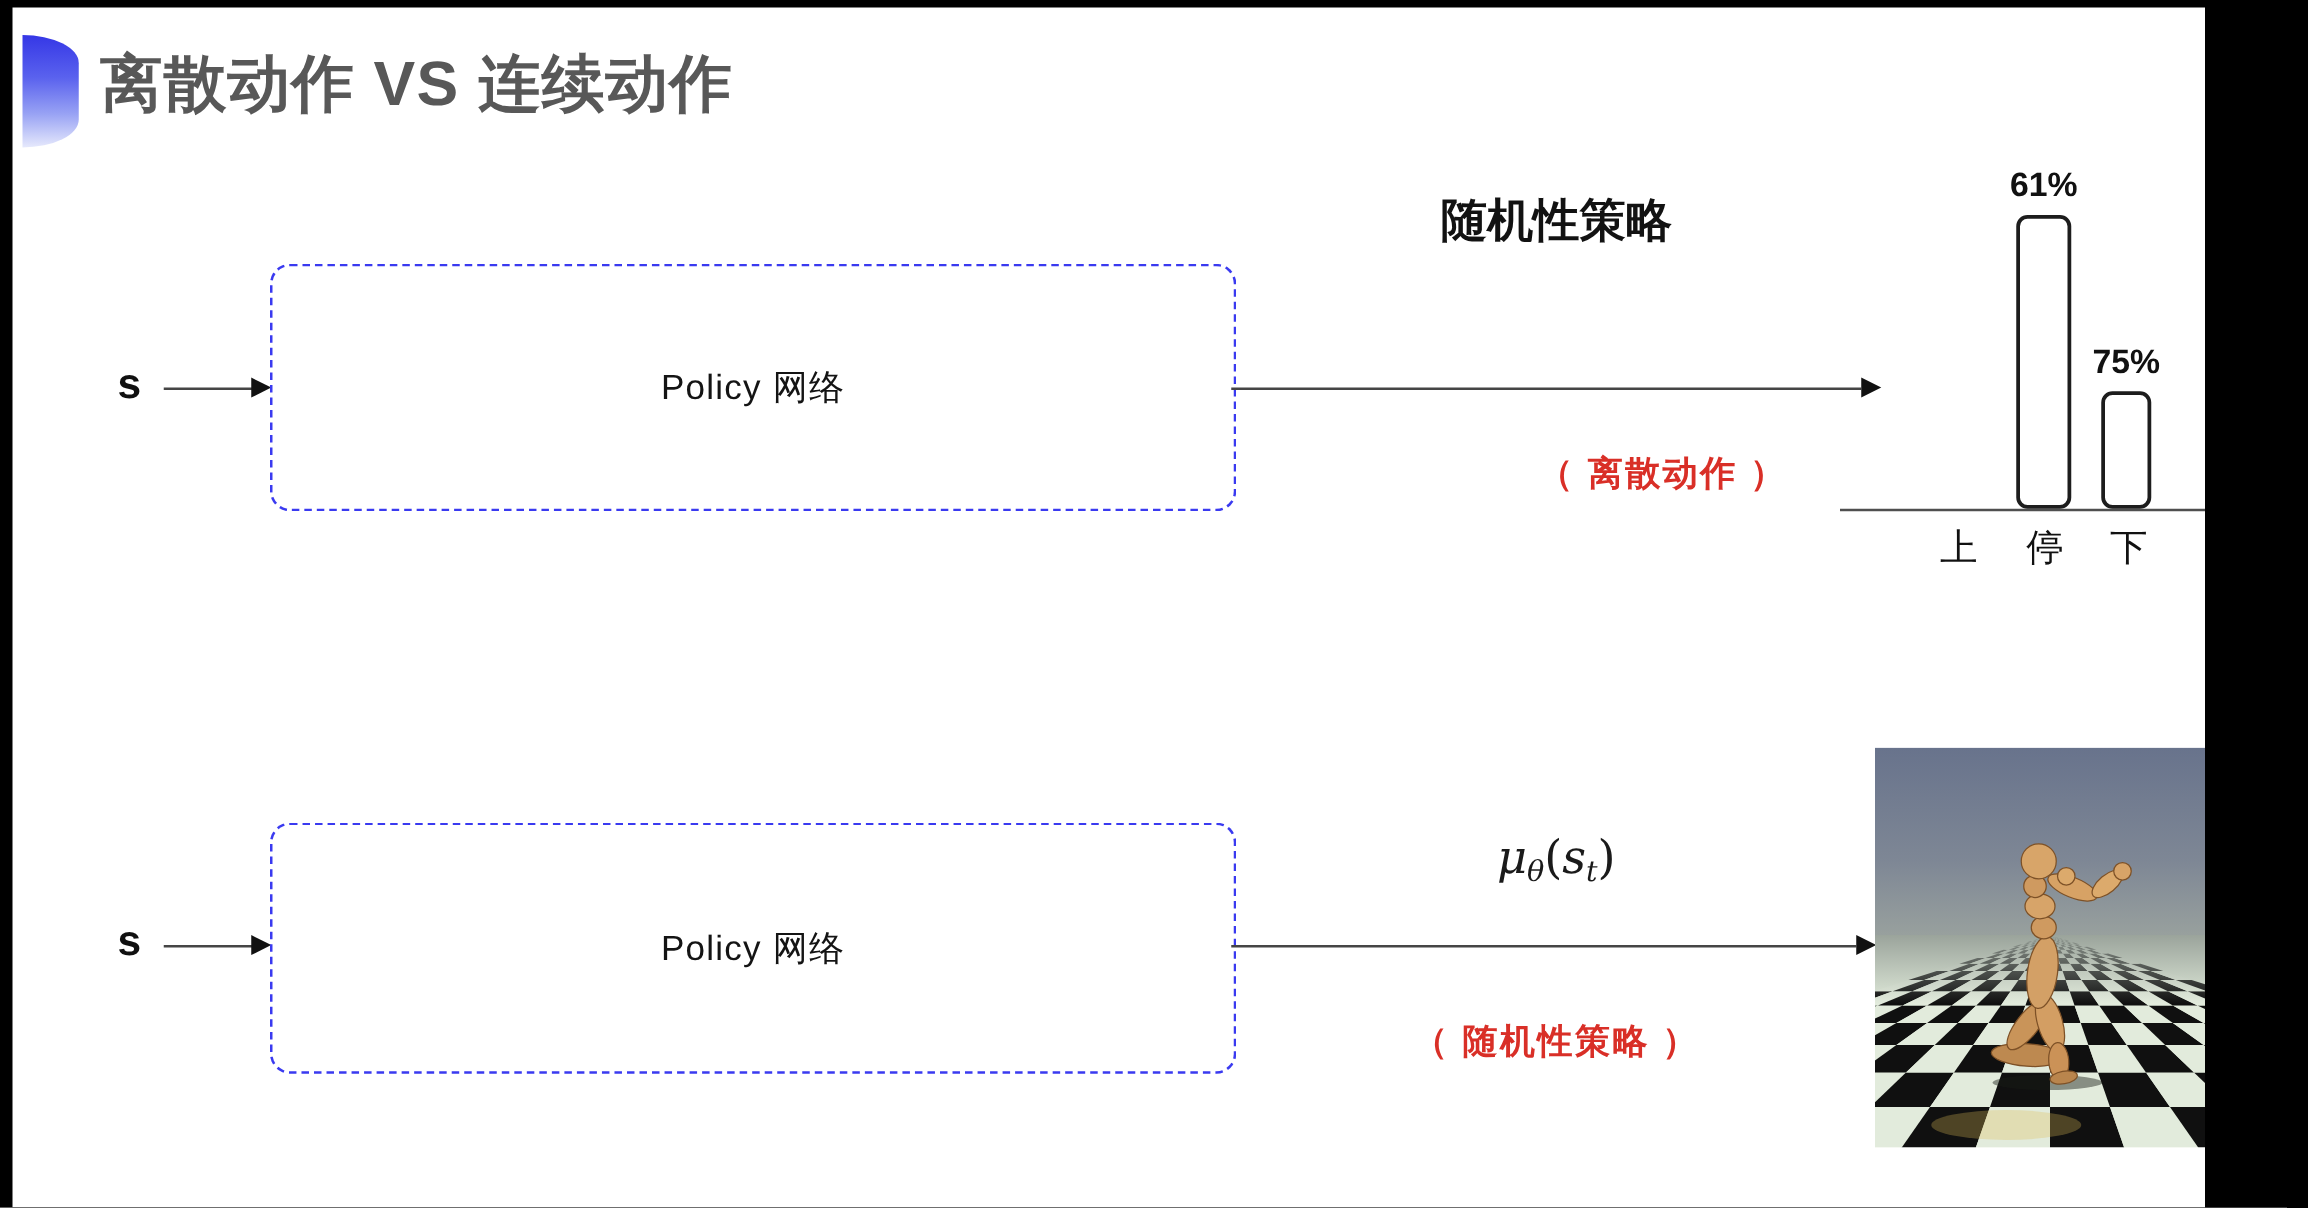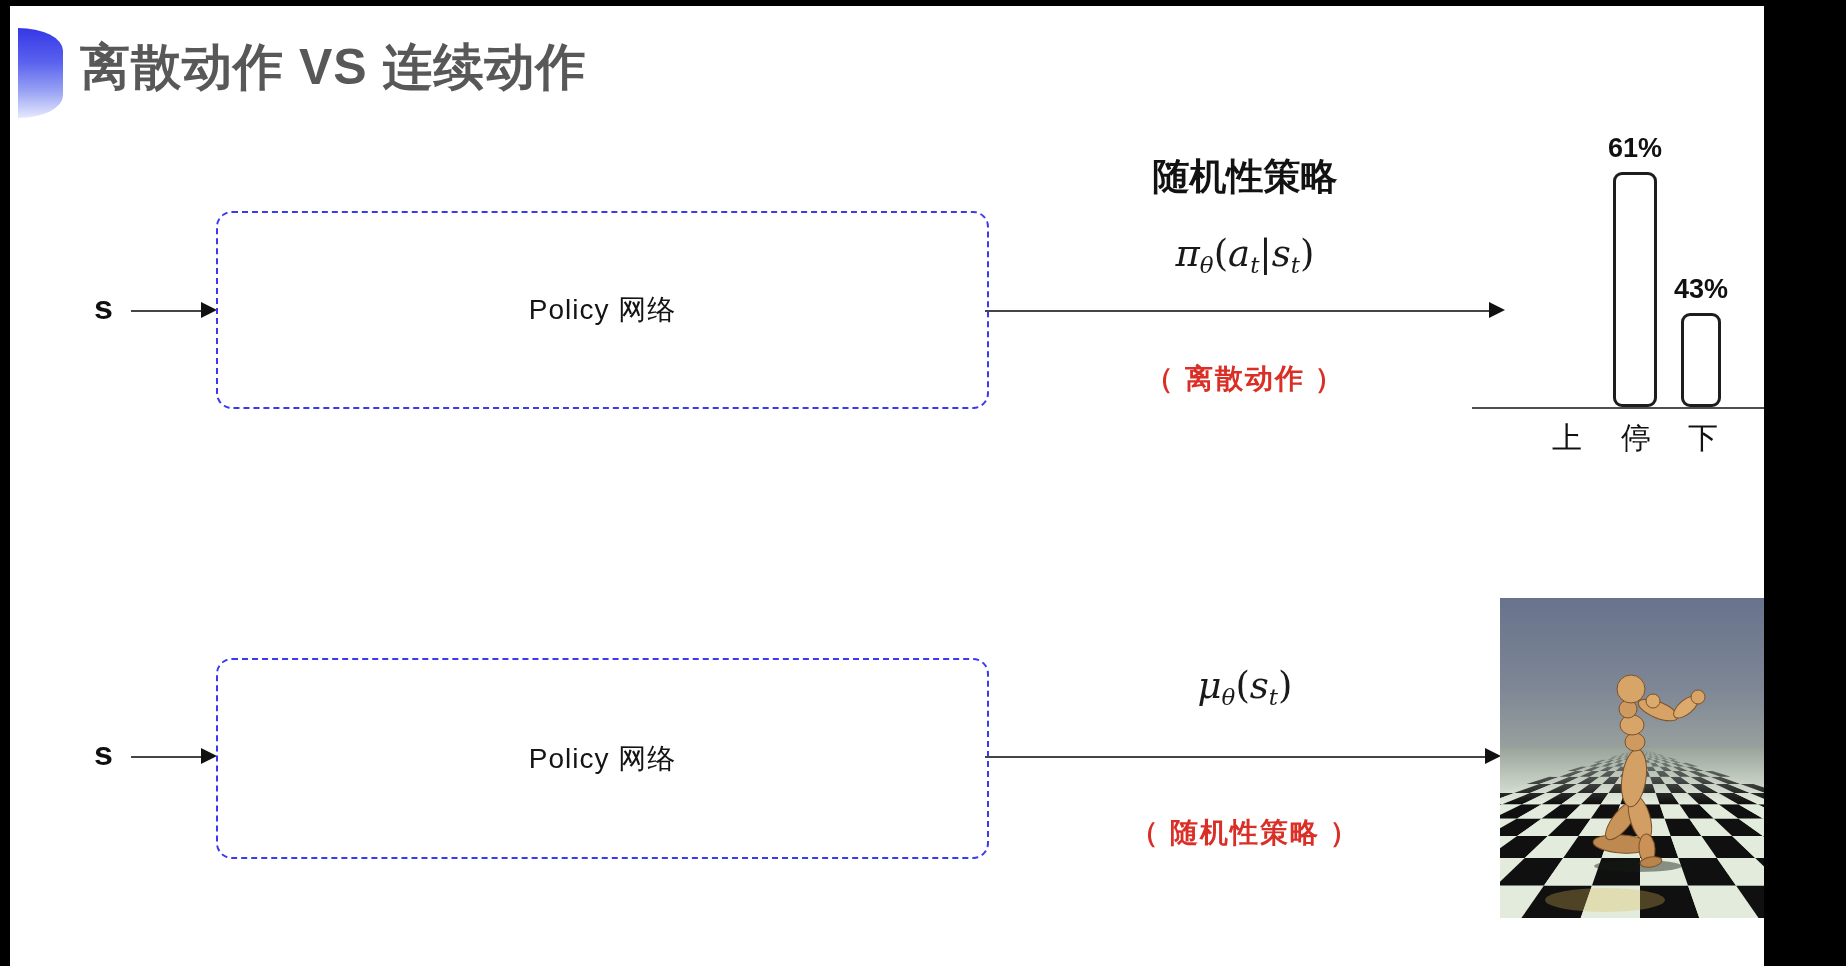--- a/index.html
+++ b/index.html
@@ -68,31 +68,30 @@
   <div class="ahead" style="left:201px;top:302px;"></div>
 
   <div class="policy-box" style="left:216px;top:211px;width:769px;height:194px;">
     <span>Policy 网络</span>
   </div>
 
   <div class="hline" style="left:985px;top:310px;width:504px;"></div>
   <div class="ahead" style="left:1489px;top:302px;"></div>
 
   <div class="policy-title" style="top:152px;font-family:Liberation Serif, serif;">随机性策略</div>
-  <div class="formula" style="top:232px;"><span class="it">π</span><sub>θ</sub><span>(</span><span class="it">a</span><sub>t</sub><span>|</span><span class="it">s</span><sub>t</sub><span>)</span></div>
-  <div class="action-note" style="top:360px;">（ 离散动作 ）</div>
+  <div class="action-note" style="top:360px;text-align:right;">（ 离散动作 ）</div>
 
   <div class="chart">
     <div class="baseline"></div>
     <div class="bargrp" style="left:141px;width:44px;">
       <div class="bar-value">61%</div>
       <div class="bar" style="height: 235px;"></div>
     </div>
     <div class="bargrp" style="left:209px;width:40px;">
-      <div class="bar-value">43%</div>
+      <div class="bar-value">75%</div>
       <div class="bar" style="height: 94px;"></div>
     </div>
     <span class="cat-label" style="left:95px;">上</span>
     <span class="cat-label" style="left:164px;">停</span>
     <span class="cat-label" style="left:231px;">下</span>
   </div>
 
   <div class="s-label" style="left:94px;top:734px;">s</div>
   <div class="hline" style="left:131px;top:756px;width:71px;"></div>
   <div class="ahead" style="left:201px;top:748px;"></div>

